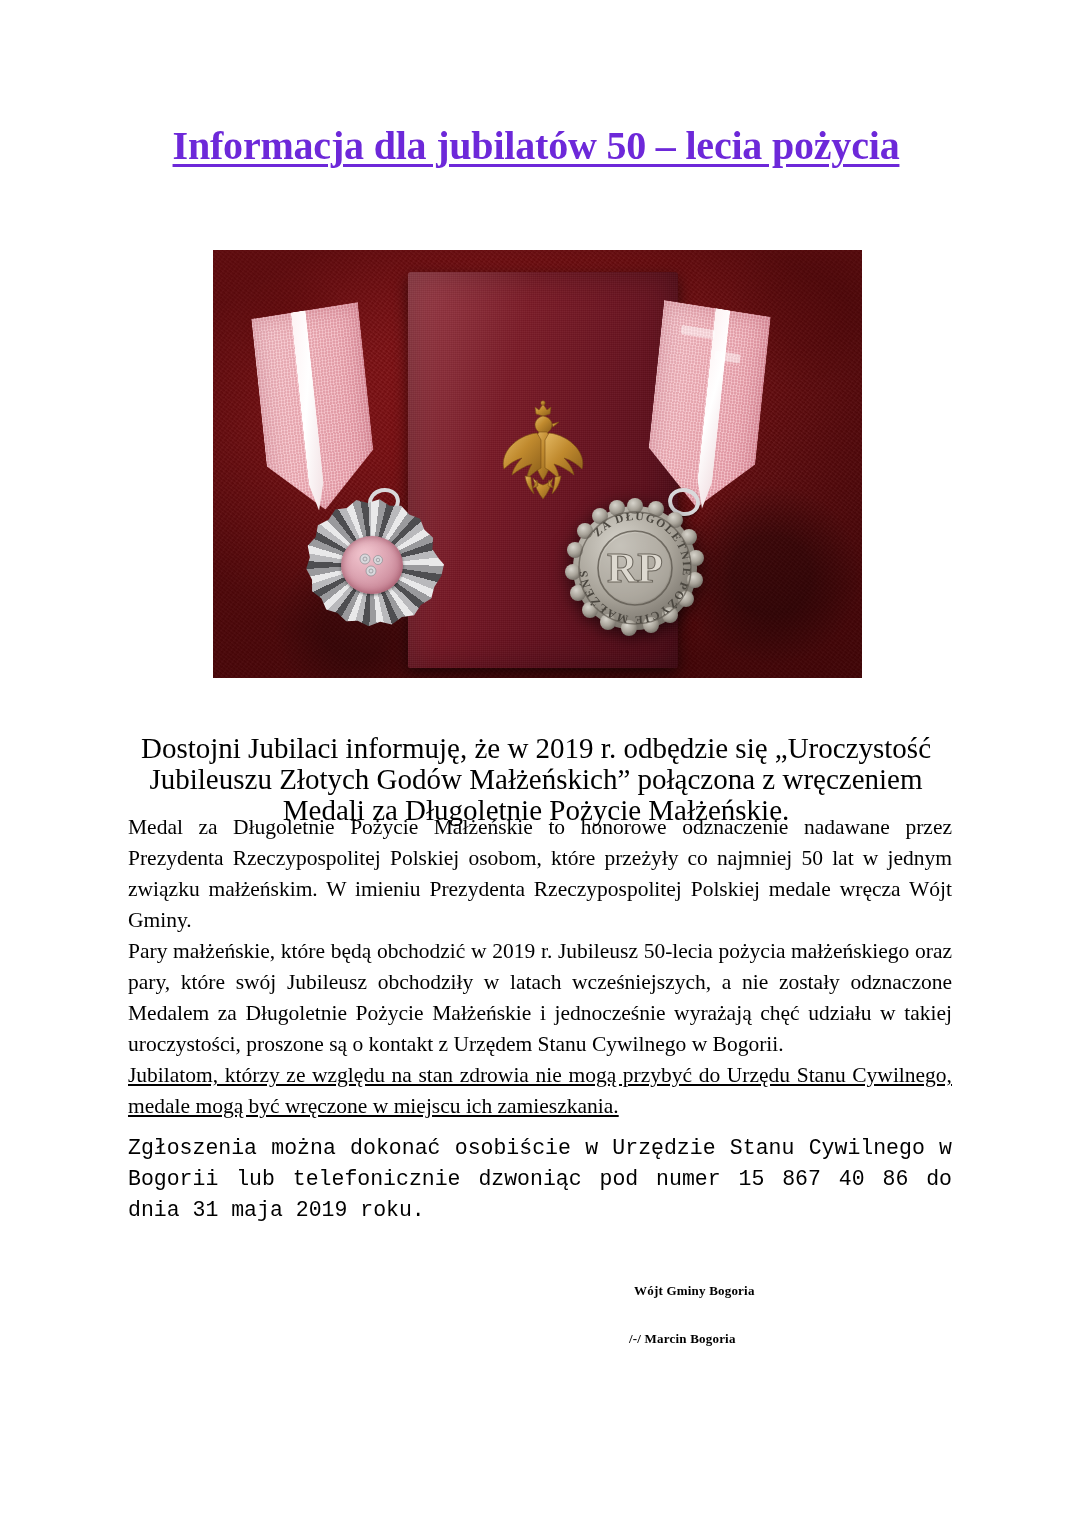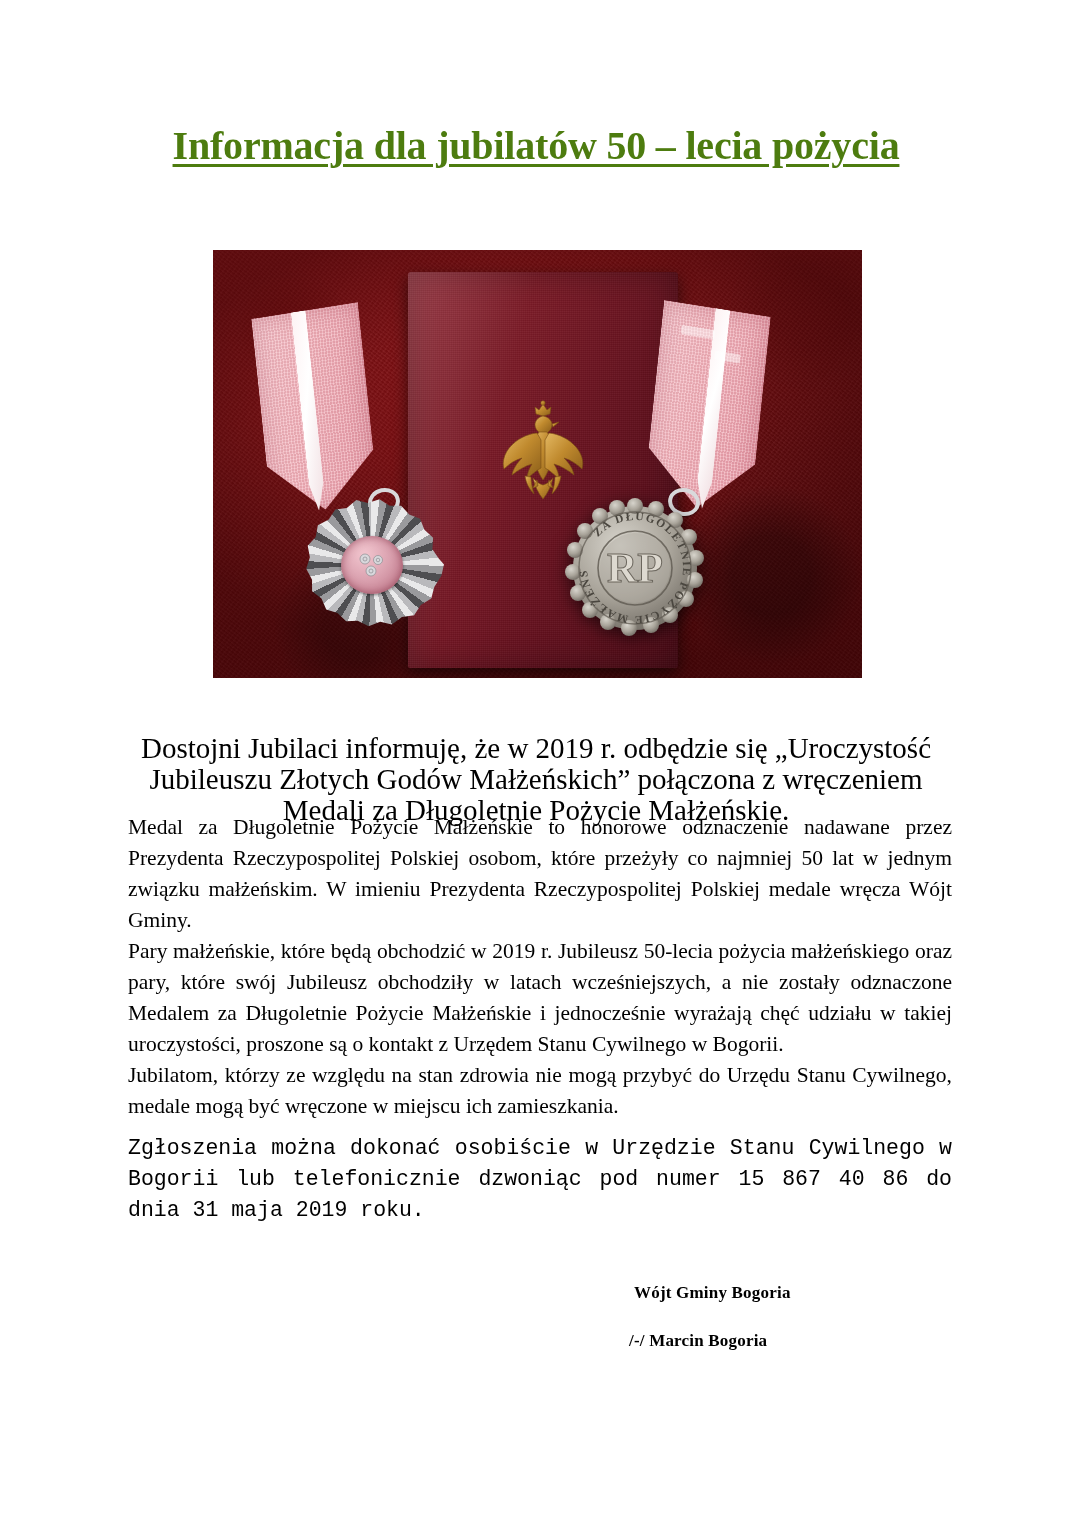--- a/index.html
+++ b/index.html
@@ -27,21 +27,21 @@
   
   .doc-title {
     position: absolute;
     left: 124px;
     top: 122px;
     width: 824px;
     text-align: center;
     font-size: 40px;
     line-height: 1.18;
     font-weight: bold;
-    color: #4d7c0f;
+    color: #6d28d9;
     letter-spacing: -0.2px;
   }
   .doc-title .u {
     text-decoration: underline;
     text-decoration-thickness: 3px;
     text-underline-offset: 5px;
   }
 
   
   .photo-frame {
@@ -242,28 +242,28 @@
     position: absolute;
     left: 128px;
     width: 824px;
     text-align: justify;
     text-justify: inter-word;
     font-size: 21.5px;
     line-height: 31px;
   }
   .p2 { top: 812px; }
   .p3 { top: 936px; }
-  .p4 { top: 1060px; }
+  .p4 { top: 1060px; text-decoration: underline; }
   .p5 { top: 1133px; font-family: Liberation Mono, monospace; }
 
   .sign-block {
     position: absolute;
     left: 634px;
     font-weight: bold;
-    font-size: 17px;
+    font-size: 13px;
     letter-spacing: .2px;
   }
   .sign-1 { top: 1283px; }
   .sign-2 { top: 1331px; left: 629px; }
 </style>
 </head>
 <body>
 
 <div class="page">
 

